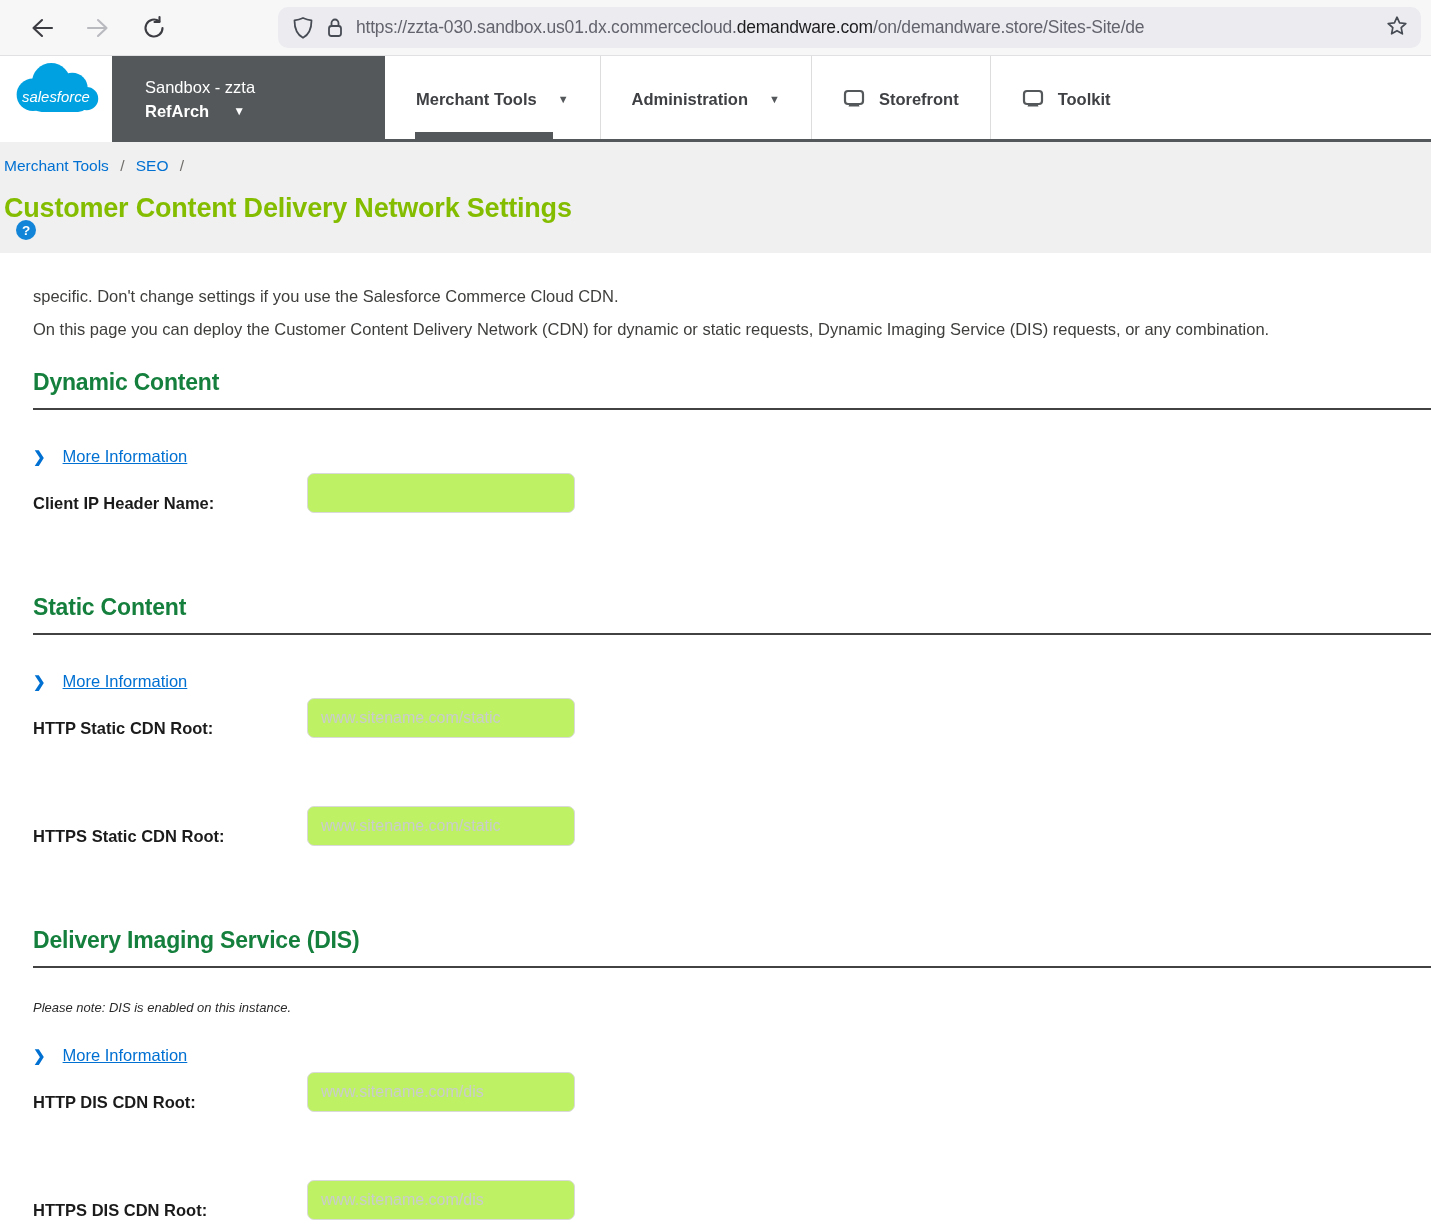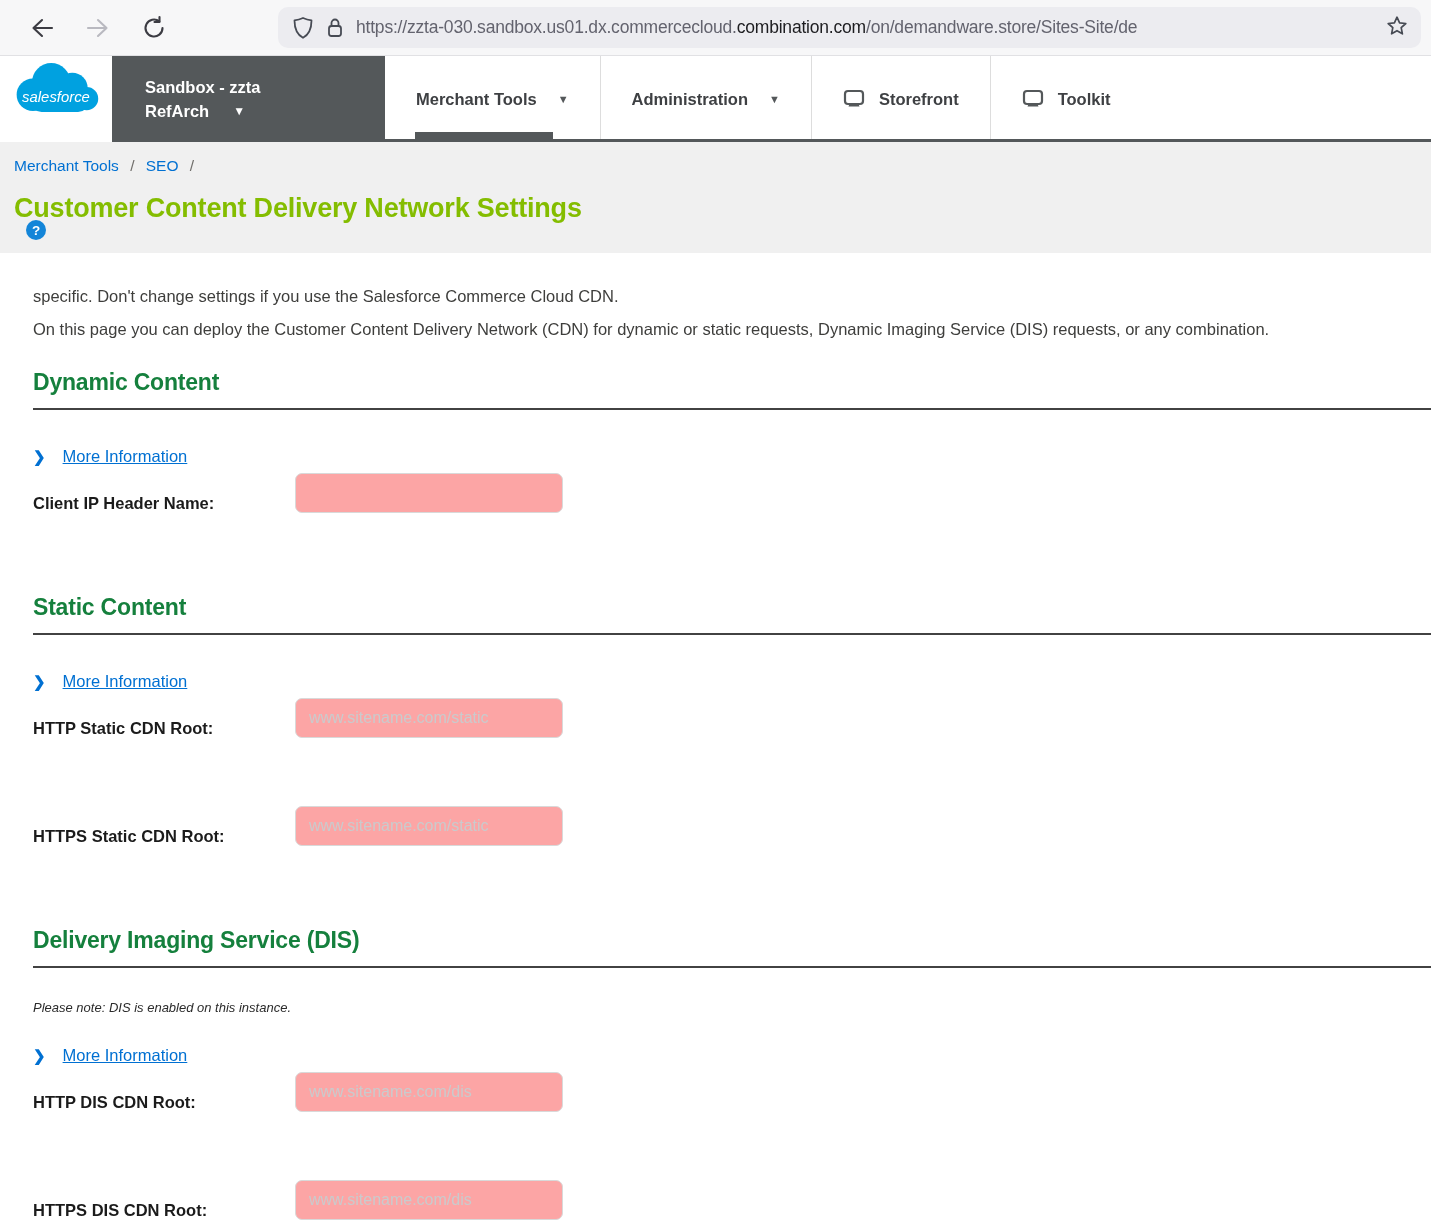--- a/index.html
+++ b/index.html
@@ -27,35 +27,35 @@
   .star { flex: 0 0 auto; margin-left: 8px; }
 
   
   .app-header { position: relative; height: 86px; background: #fff; display: flex; align-items: stretch; }
   .app-header .dark-underline { position: absolute; left: 112px; right: 0; bottom: 0; height: 3px; background: #54585a; }
   .logo-wrap { width: 112px; display: flex; align-items: flex-start; justify-content: center; cursor: pointer; }
   .instance-box {
     width: 273px; background: #54585a; color: #fff; cursor: pointer;
     display: flex; flex-direction: column; justify-content: center; padding-left: 33px;
   }
-  .instance-line1 { font-size: 16.5px; font-weight: 700; margin-bottom: 5px; }
+  .instance-line1 { font-size: 16.5px; font-weight: 400; margin-bottom: 5px; }
   .instance-line2 { font-size: 16.5px; font-weight: 700; display: flex; align-items: center; gap: 24px; }
   .instance-line2 .caret { font-size: 12px; }
   .main-nav { display: flex; align-items: stretch; position: relative; }
   .nav-item {
     display: flex; align-items: center; padding: 0 31px; cursor: pointer;
     font-size: 16.5px; font-weight: 700; color: #3e4043; white-space: nowrap;
   }
   .nav-item + .nav-item { border-left: 1px solid #ddd; }
   .nav-item .caret { font-size: 11px; color: #54585a; margin-left: 21px; }
   .nav-item .monitor { margin-right: 14px; display: flex; align-items: center; }
   .tab-indicator { position: absolute; left: 30px; bottom: 0; width: 138px; height: 10px; background: #54585a; }
 
   
-  .crumb-band { height: 111px; background: #f0f0f0; padding: 15px 0 0 14px; }
+  .crumb-band { height: 111px; background: #f0f0f0; padding: 15px 0 0 4px; }
   .breadcrumb { font-size: 15.5px; }
   .breadcrumb a { color: #0070d2; text-decoration: none; cursor: pointer; }
   .breadcrumb .sep { color: #706e6b; margin: 0 7px; }
   .title-row { margin-top: 18px; display: flex; align-items: flex-start; flex-direction: column; }
   .page-title { font-size: 27px; font-weight: 700; color: #84bd00; letter-spacing: -0.2px; }
   .help-icon {
     width: 20px; height: 20px; border-radius: 50%; background: #1385d8; color: #fff;
     font-size: 13.5px; font-weight: 700; display: flex; align-items: center; justify-content: center;
     margin: -4px 0 0 12px; cursor: pointer;
   }
@@ -68,22 +68,22 @@
   .section-rule { border: none; border-top: 2px solid #424242; margin: 12px 0 0 0; }
 
   .more-info { display: flex; align-items: center; margin-top: 37px; cursor: pointer; width: fit-content; }
   .more-info .chev { color: #0070d2; font-size: 15px; font-weight: 700; margin-right: 17px; }
   .more-info a { color: #0070d2; font-size: 16.5px; text-decoration: underline; }
 
   .field-row { position: relative; height: 40px; margin-top: 7px; }
   .field-row + .field-row { margin-top: 68px; }
   .field-label { position: absolute; left: 0; bottom: 0; font-size: 16.5px; font-weight: 700; color: #1b1b1b; }
   .field-input {
-    position: absolute; left: 262px; top: 0; width: 268px; height: 40px;
-    border: 1px solid #d9d9d9; border-radius: 7px; background: #fca5a5;
+    position: absolute; left: 274px; top: 0; width: 268px; height: 40px;
+    border: 1px solid #d9d9d9; border-radius: 7px; background: #bef264;
     font-family: "Liberation Sans", sans-serif; font-size: 16px; color: #3e3e3c; padding: 0 13px; outline: none;
   }
   .field-input::placeholder { color: #c9cbcd; opacity: 1; }
 
   .sect { margin-top: 0; }
   .sect-gap { margin-top: 81px; }
   .first-sect { margin-top: 23px; }
   .dis-note { margin-top: 32px; font-size: 13px; font-style: italic; color: #2b2b2b; }
   .dis .more-info { margin-top: 31px; }
 </style>
@@ -112,21 +112,21 @@
       <svg width="22" height="24" viewBox="0 0 22 24">
         <path d="M11 2 C14 3.4 17 4.1 19.5 4.4 C19.5 11.5 17.6 18 11 21.8 C4.4 18 2.5 11.5 2.5 4.4 C5 4.1 8 3.4 11 2 Z" stroke="#474b54" stroke-width="1.8" fill="none" stroke-linejoin="round"></path>
       </svg>
     </span>
     <span class="icn">
       <svg width="18" height="24" viewBox="0 0 18 24">
         <rect x="3" y="10" width="12" height="10" rx="2.5" stroke="#474b54" stroke-width="1.8" fill="none"></rect>
         <path d="M5.5 10 V7 a3.5 3.5 0 0 1 7 0 V10" stroke="#474b54" stroke-width="1.8" fill="none"></path>
       </svg>
     </span>
-    <span class="url-text"><span>https://zzta-030.sandbox.us01.dx.commercecloud.</span><span class="domain">combination.com</span><span>/on/demandware.store/Sites-Site/de</span></span>
+    <span class="url-text"><span>https://zzta-030.sandbox.us01.dx.commercecloud.</span><span class="domain">demandware.com</span><span>/on/demandware.store/Sites-Site/de</span></span>
     <span class="star">
       <svg width="24" height="24" viewBox="0 0 24 24">
         <path d="M12 3.2 L14.6 8.8 L20.8 9.5 L16.2 13.7 L17.4 19.8 L12 16.7 L6.6 19.8 L7.8 13.7 L3.2 9.5 L9.4 8.8 Z" stroke="#474b54" stroke-width="1.7" fill="none" stroke-linejoin="round"></path>
       </svg>
     </span>
   </div>
 </div>
 
 <div class="app-header">
   <div class="logo-wrap">

